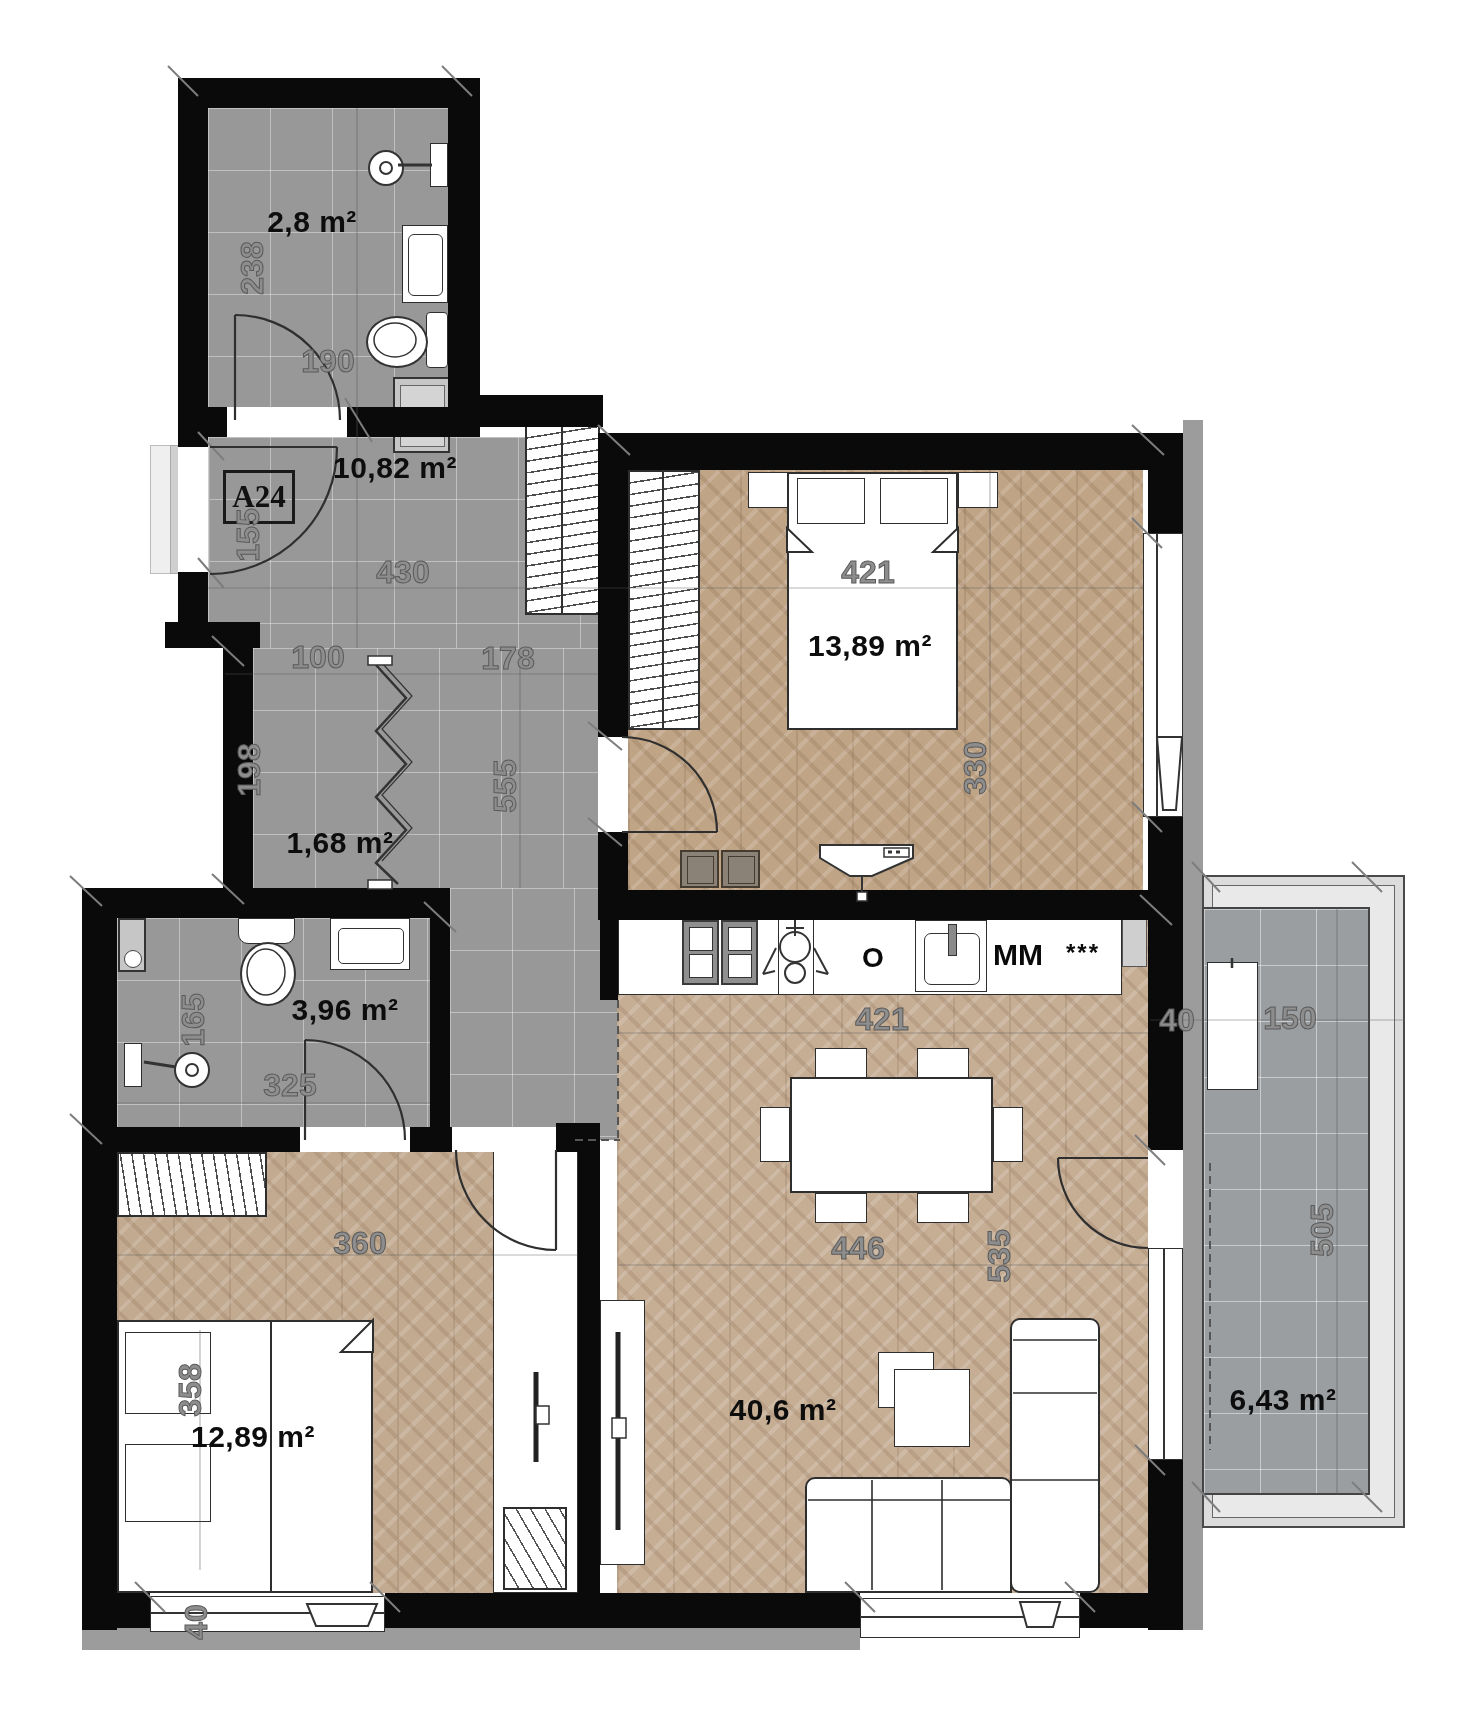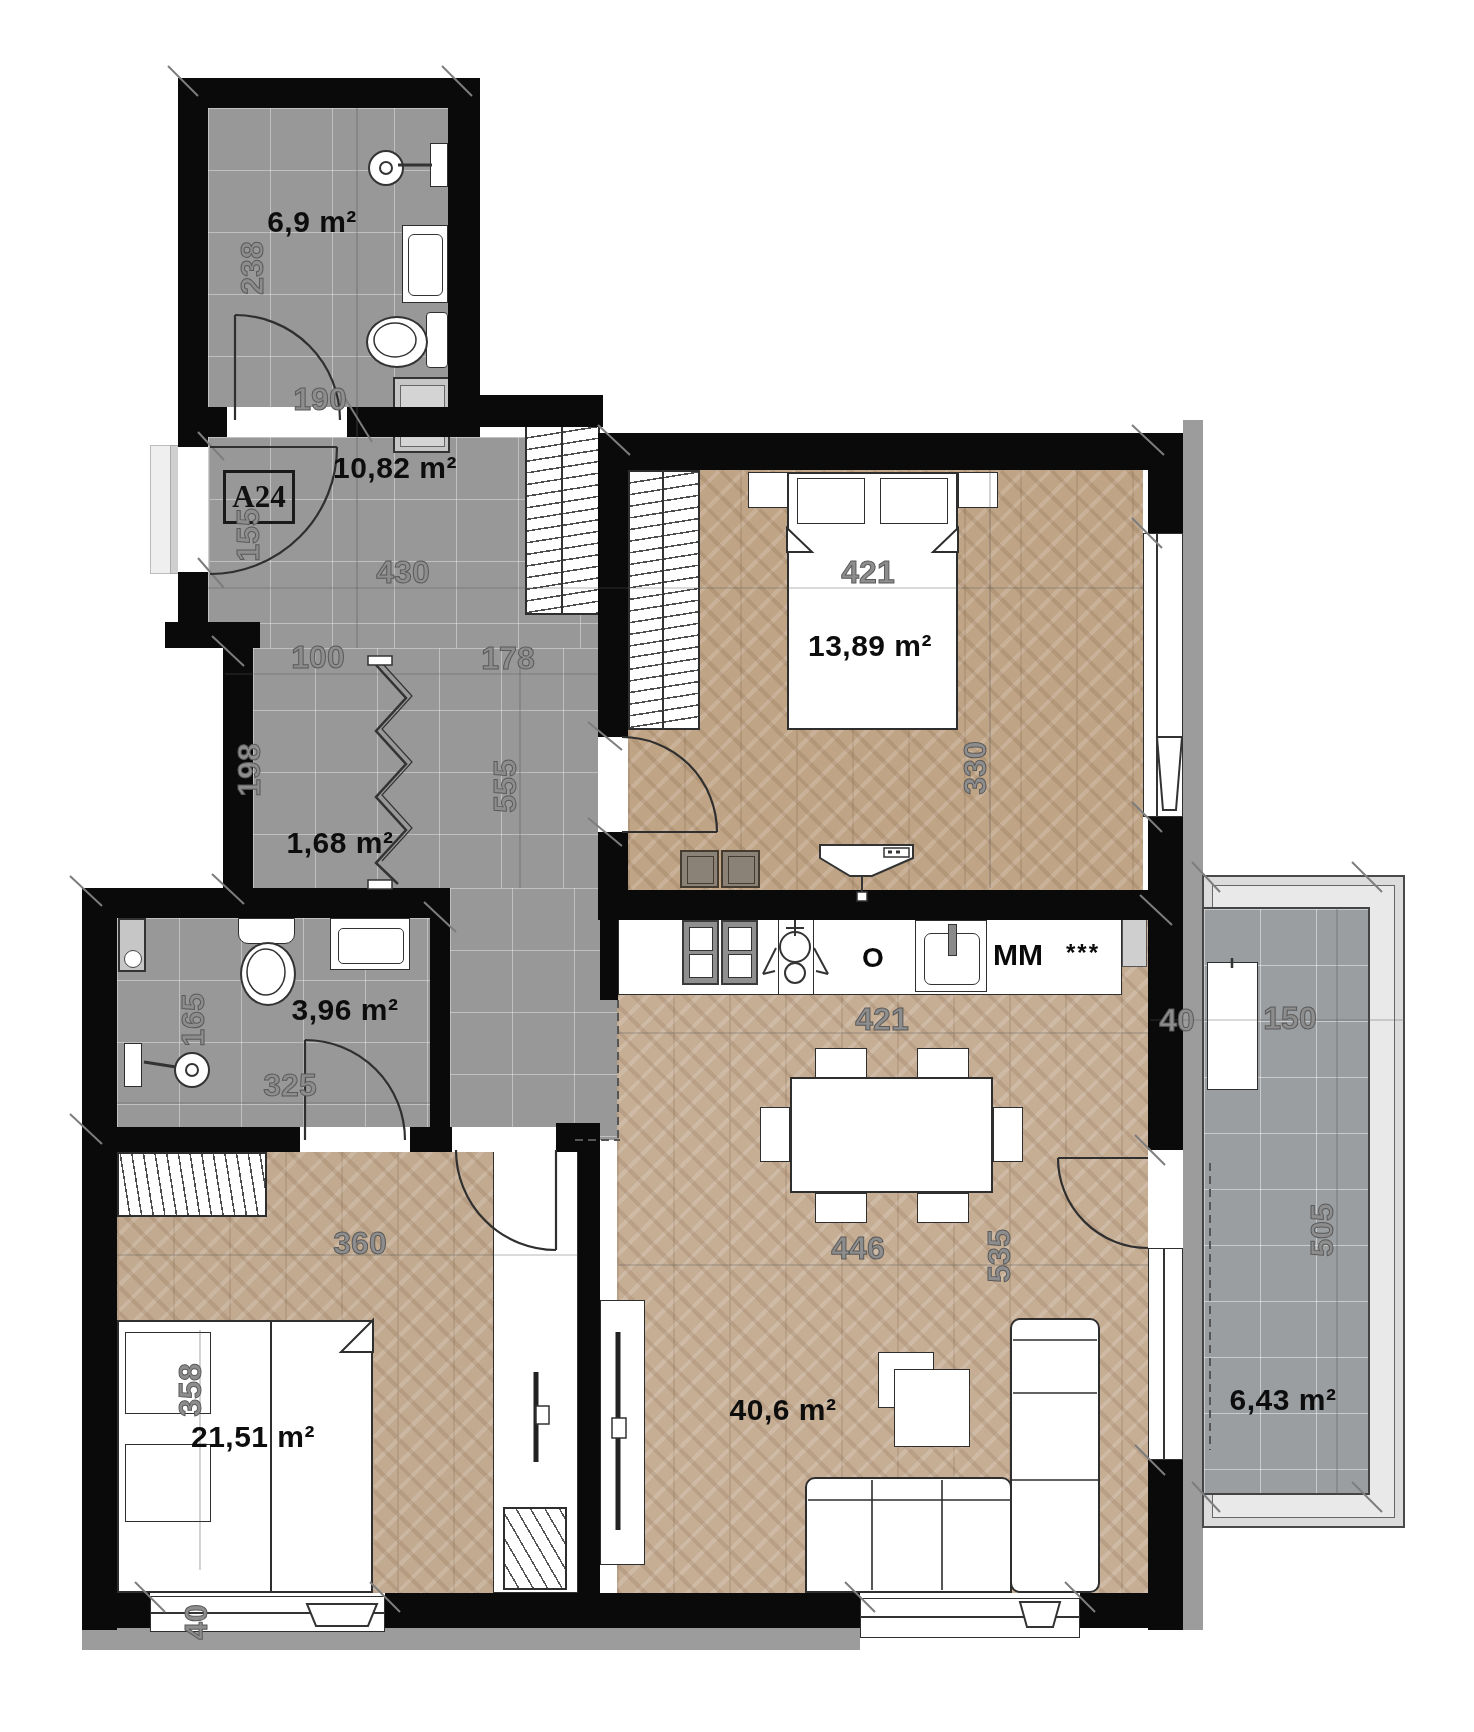--- a/index.html
+++ b/index.html
@@ -313,31 +313,31 @@
     <ellipse cx="395" cy="340" rx="21" ry="17" fill="none" stroke="#333" stroke-width="1.5"></ellipse>
     <ellipse cx="266" cy="972" rx="19" ry="23" fill="none" stroke="#333" stroke-width="1.5"></ellipse>
 
     <line x1="1232" y1="958" x2="1232" y2="968" stroke="#333" stroke-width="2.5"></line>
   </svg>
 
   <div id="a24box" style="left:223px;top:470px;width:66px;height:48px;font-family:Liberation Serif, serif;">
     <span>A24</span>
   </div>
 
-  <div class="lbl area" style="left:312px;top:222px;">6,9 m²</div>
+  <div class="lbl area" style="left:312px;top:222px;">2,8 m²</div>
   <div class="lbl area" style="left:395px;top:468px;">10,82 m²</div>
   <div class="lbl area" style="left:340px;top:843px;">1,68 m²</div>
   <div class="lbl area" style="left:345px;top:1010px;">3,96 m²</div>
   <div class="lbl area" style="left:870px;top:646px;">13,89 m²</div>
-  <div class="lbl area" style="left:253px;top:1437px;">21,51 m²</div>
+  <div class="lbl area" style="left:253px;top:1437px;">12,89 m²</div>
   <div class="lbl area" style="left:783px;top:1410px;">40,6 m²</div>
   <div class="lbl area" style="left:1283px;top:1400px;">6,43 m²</div>
 
   <div class="lbl dim vrot" style="left:252px;top:268px;">238</div>
-  <div class="lbl dim" style="left:320px;top:361px;margin-top:38px;">190</div>
+  <div class="lbl dim" style="left:328px;top:361px;">190</div>
   <div class="lbl dim vrot" style="left:248px;top:535px;">155</div>
   <div class="lbl dim" style="left:403px;top:572px;">430</div>
   <div class="lbl dim" style="left:318px;top:657px;">100</div>
   <div class="lbl dim" style="left:508px;top:658px;">178</div>
   <div class="lbl dim vrot" style="left:249px;top:770px;">198</div>
   <div class="lbl dim vrot" style="left:505px;top:786px;">555</div>
   <div class="lbl dim vrot" style="left:193px;top:1020px;">165</div>
   <div class="lbl dim" style="left:290px;top:1085px;">325</div>
   <div class="lbl dim" style="left:868px;top:572px;">421</div>
   <div class="lbl dim vrot" style="left:975px;top:768px;">330</div>

